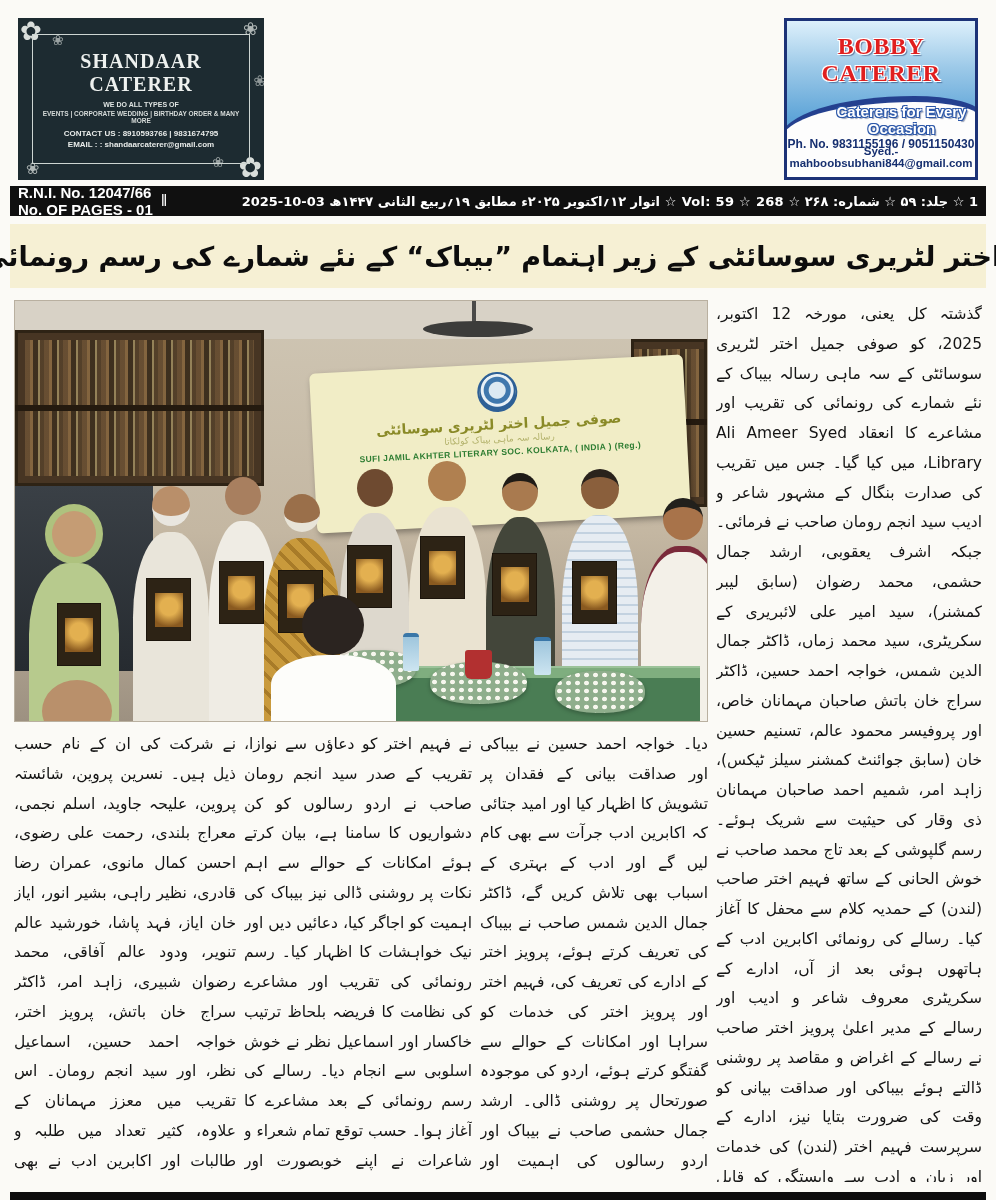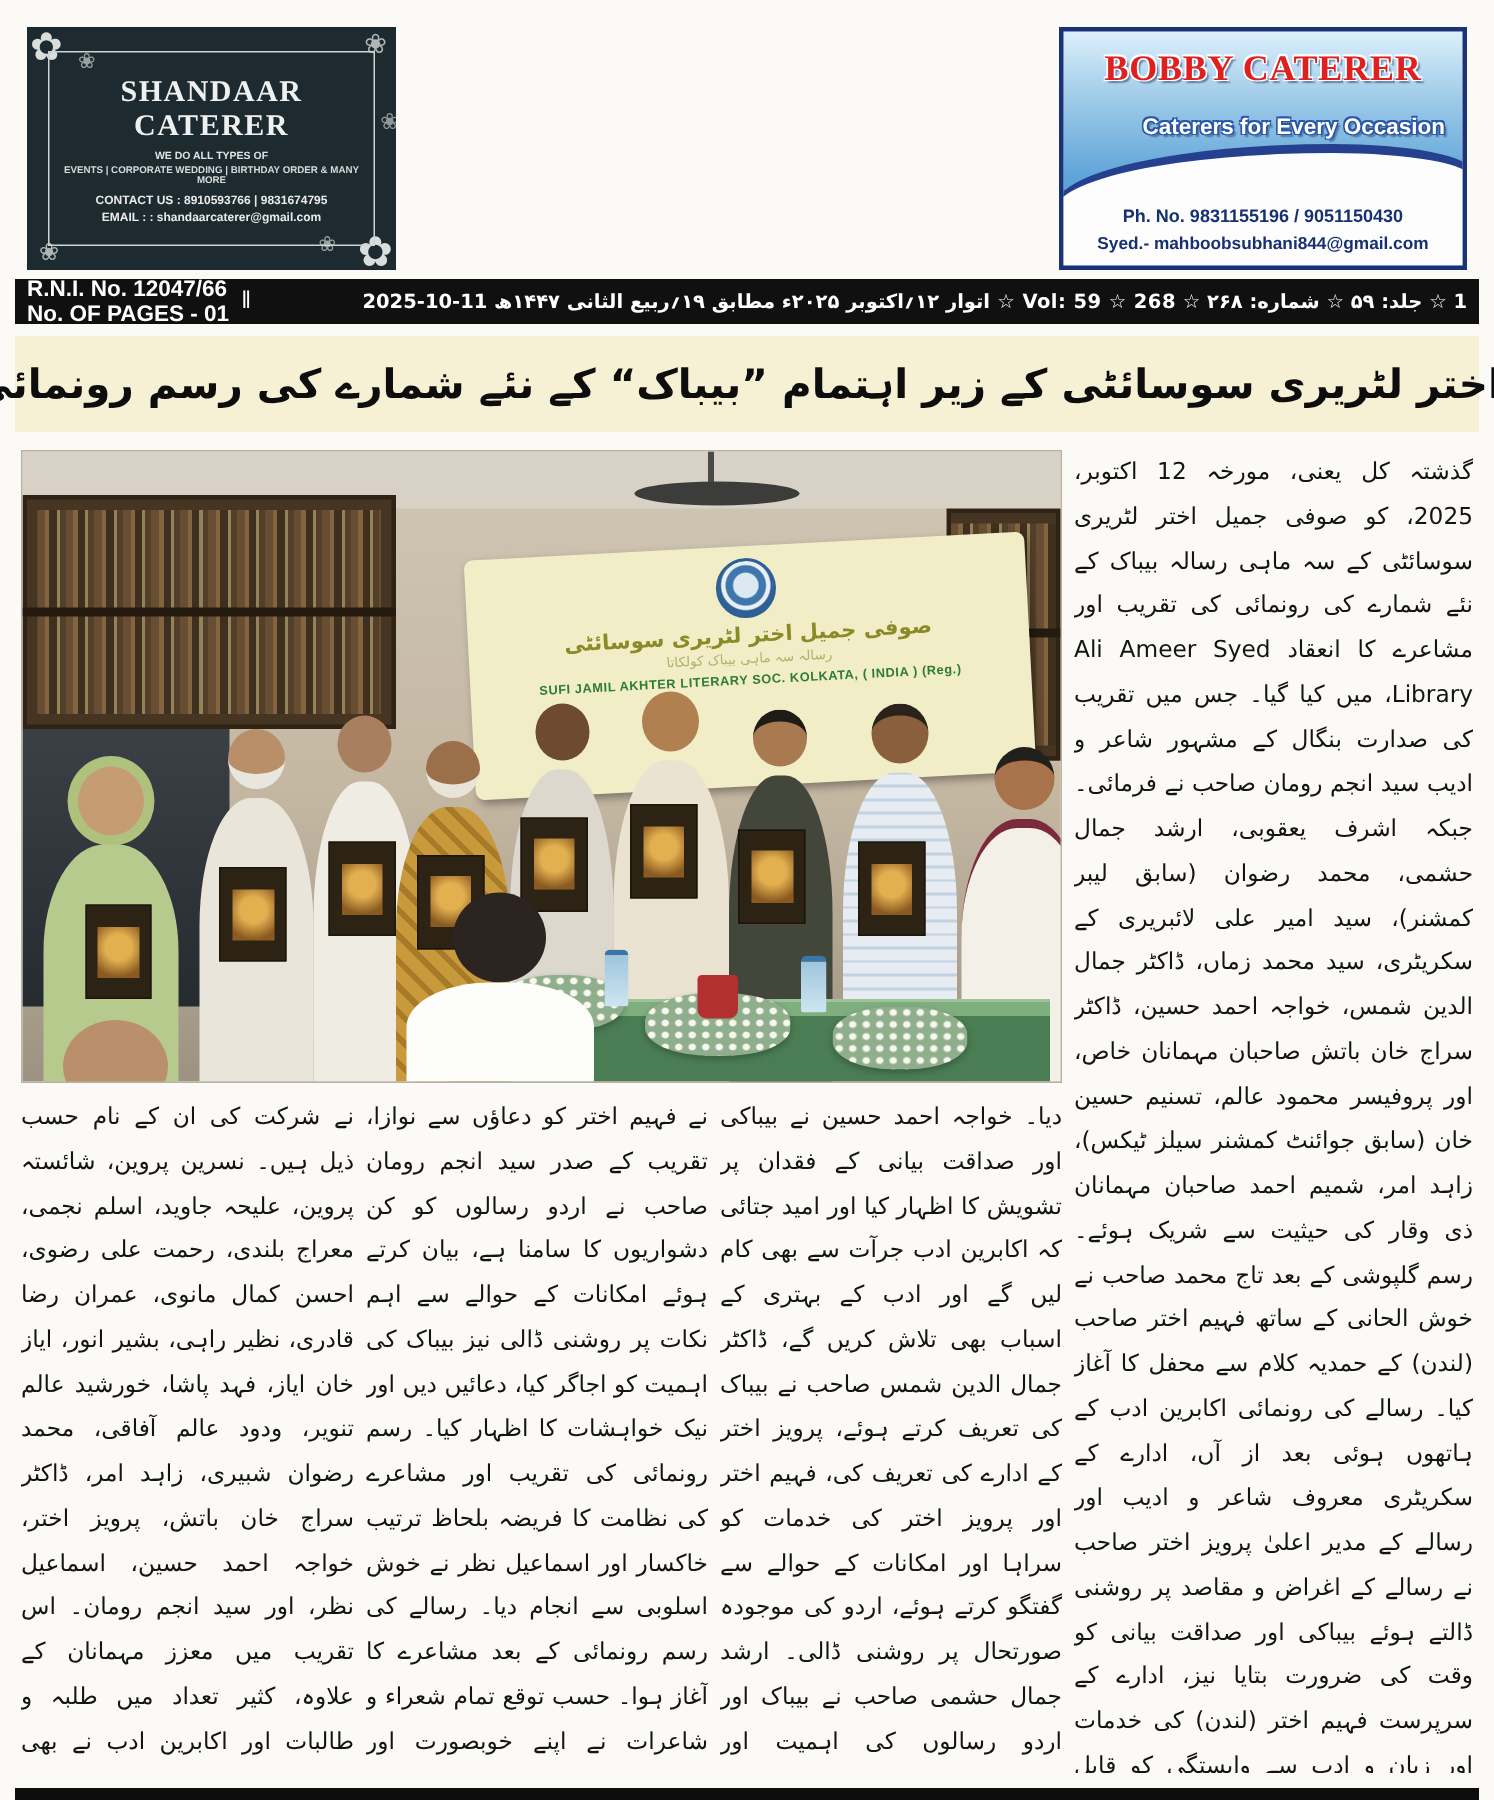--- a/index.html
+++ b/index.html
@@ -34,21 +34,21 @@
   .rozanama { position:absolute; right:17%; top:30px; font-family:"DejaVu Sans", sans-serif; font-size:19px; font-weight:bold; color:#111; }
   .kolkata { position:absolute; left:23%; top:14px; font-family:"DejaVu Sans", sans-serif; font-size:15px; font-weight:bold; color:#111; }
   .side-name { position:absolute; top:64px; font-size:26px; font-weight:bold; color:#111; }
   .hindi-name { left:-4px; }
   .bengali-name { right:-6px; }
   .price-row { position:absolute; bottom:0; left:0; right:0; display:flex; justify-content:space-between; align-items:flex-end; }
   .price-en { font-size:13px; font-weight:bold; color:#111; }
   .price-ur { font-family:"DejaVu Sans", sans-serif; font-size:12px; font-weight:bold; color:#111; }
 
   
-  .ad-right { position:relative; width:272px; border:3px solid #1c3277; background:linear-gradient(180deg,#ddf0fb 0%,#9cc9e8 30%,#5fa5d8 62%,#4a93cc 100%); overflow:hidden; }
+  .ad-right { position:relative; width:194px; border:3px solid #1c3277; background:linear-gradient(180deg,#ddf0fb 0%,#9cc9e8 30%,#5fa5d8 62%,#4a93cc 100%); overflow:hidden; }
   .wave-navy { position:absolute; left:-6px; right:-6px; bottom:0; height:52%; background:#24408f; border-radius:90% 45% 0 0 / 70% 30% 0 0; }
   .wave-white { position:absolute; left:-6px; right:-6px; bottom:0; height:48%; background:#fdfdfd; border-radius:90% 45% 0 0 / 70% 30% 0 0; }
   .ad-right .title { position:relative; text-align:center; margin-top:12px; font-family:"Liberation Serif", serif; font-size:24px; font-weight:bold; color:#e01f1f;
       text-shadow:-1px -1px 0 #fff,1px -1px 0 #fff,-1px 1px 0 #fff,1px 1px 0 #fff,2px 2px 1px rgba(20,40,90,.5); letter-spacing:.5px; }
   .ad-right .tagline { position:relative; text-align:center; margin-top:16px; font-size:15px; font-weight:bold; color:#fff;
       text-shadow:-1px -1px 0 #2a56a8,1px -1px 0 #2a56a8,-1px 1px 0 #2a56a8,1px 1px 0 #2a56a8,2px 2px 1px rgba(20,40,90,.45);margin-left:41px; }
   .ad-right .phone { position:absolute; bottom:26px; left:0; right:0; text-align:center; font-size:12px; font-weight:bold; color:#173070;margin-top:26px; }
   .ad-right .mail  { position:absolute; bottom:8px;  left:0; right:0; text-align:center; font-size:11.5px; font-weight:bold; color:#173070; }
 
   
@@ -131,21 +131,21 @@
       <div class="mail">Syed.- mahboobsubhani844@gmail.com</div>
     </div>
   </div>
 
   <div class="info-bar">
     <div class="rni-block">
       <div>R.N.I. No. 12047/66</div>
       <div>No. OF PAGES - 01</div>
     </div>
     <span class="bar-divider">‖</span>
-    <div class="bar-main">1 ☆ جلد: ۵۹ ☆ شماره: ۲۶۸ ☆ Vol: 59 ☆ 268 ☆ اتوار ۱۲؍اکتوبر ۲۰۲۵ء مطابق ۱۹؍ربیع الثانی ۱۴۴۷ھ 11-10-2025</div>
+    <div class="bar-main">1 ☆ جلد: ۵۹ ☆ شماره: ۲۶۸ ☆ Vol: 59 ☆ 268 ☆ اتوار ۱۲؍اکتوبر ۲۰۲۵ء مطابق ۱۹؍ربیع الثانی ۱۴۴۷ھ 03-10-2025</div>
   </div>
 
   <div class="headline-band">
     <div class="headline-text">صوفی جمیل اختر لٹریری سوسائٹی کے زیر اہتمام ”بیباک“ کے نئے شمارے کی رسم رونمائی اور مشاعرہ</div>
   </div>
 
   <div class="content">
 
     <div class="photo">
       <div class="ceiling"></div>

